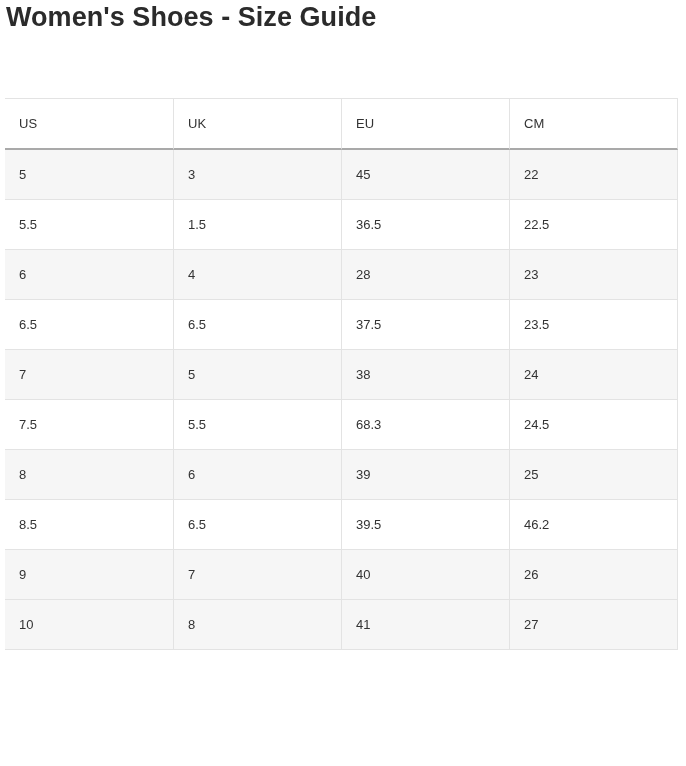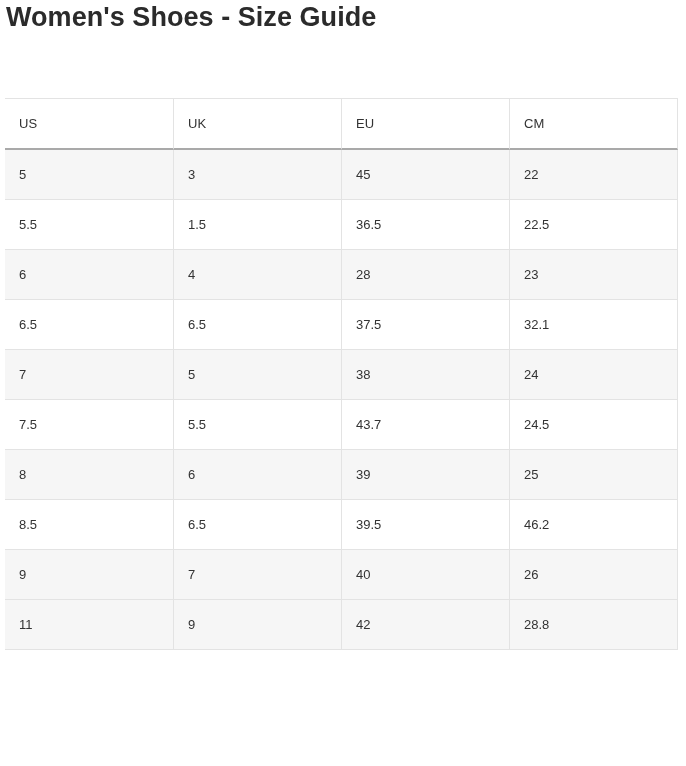--- a/index.html
+++ b/index.html
@@ -111,32 +111,32 @@
         <tr class="odd">
           <td>6</td>
           <td>4</td>
           <td>28</td>
           <td>23</td>
         </tr>
         <tr class="even">
           <td>6.5</td>
           <td>6.5</td>
           <td>37.5</td>
-          <td>32.1</td>
+          <td>23.5</td>
         </tr>
         <tr class="odd">
           <td>7</td>
           <td>5</td>
           <td>38</td>
           <td>24</td>
         </tr>
         <tr class="even">
           <td>7.5</td>
           <td>5.5</td>
-          <td>43.7</td>
+          <td>68.3</td>
           <td>24.5</td>
         </tr>
         <tr class="odd">
           <td>8</td>
           <td>6</td>
           <td>39</td>
           <td>25</td>
         </tr>
         <tr class="even">
           <td>8.5</td>
@@ -144,21 +144,21 @@
           <td>39.5</td>
           <td>46.2</td>
         </tr>
         <tr class="odd">
           <td>9</td>
           <td>7</td>
           <td>40</td>
           <td>26</td>
         </tr>
         <tr class="odd">
-          <td>11</td>
-          <td>9</td>
-          <td>42</td>
-          <td>28.8</td>
+          <td>10</td>
+          <td>8</td>
+          <td>41</td>
+          <td>27</td>
         </tr>
       </tbody>
   </table>
 
 </div>
 
 </body></html>

